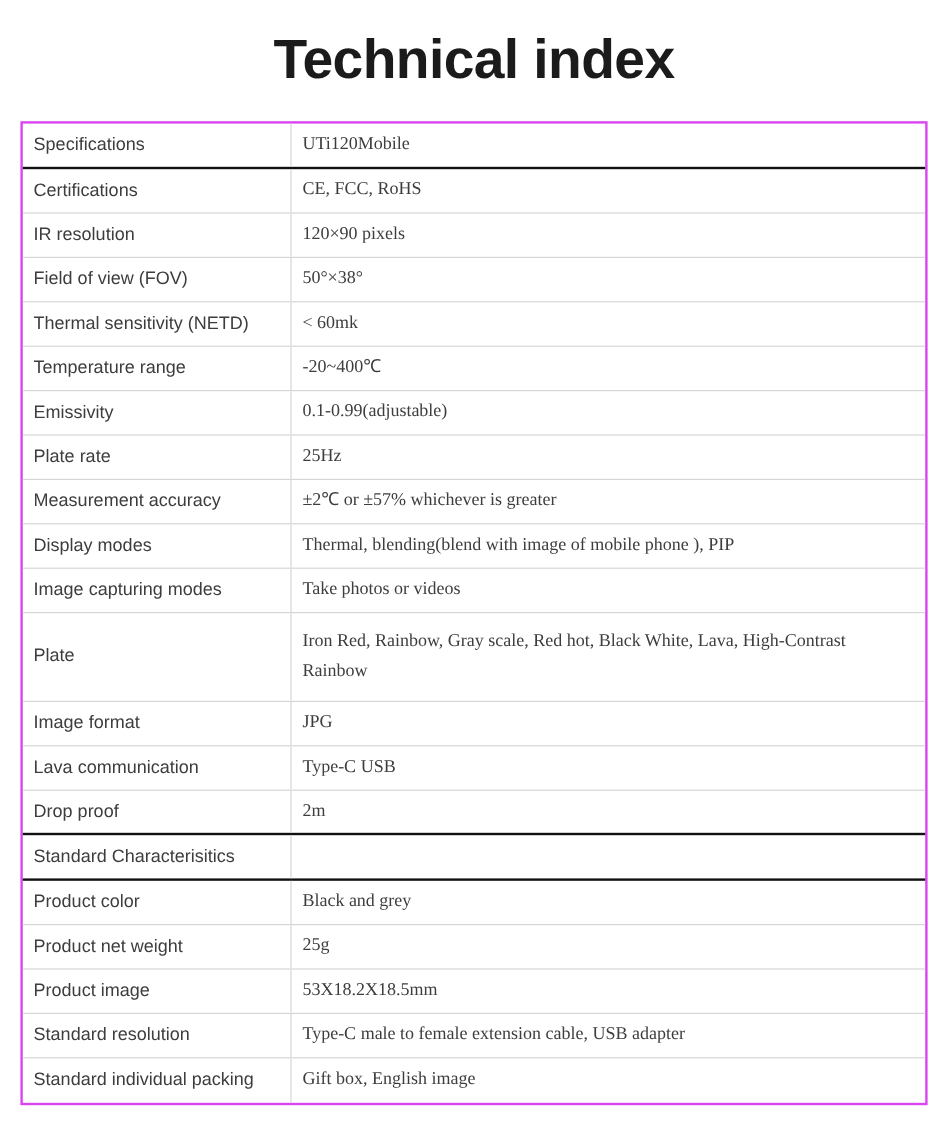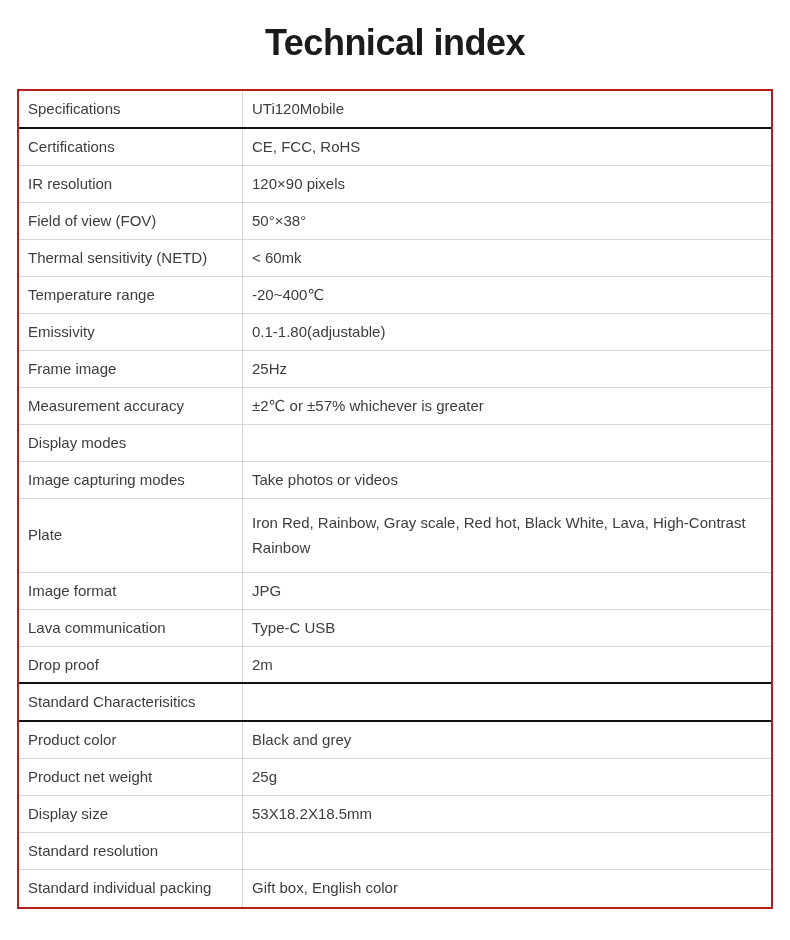--- a/index.html
+++ b/index.html
@@ -8,29 +8,29 @@
     background: #ffffff;
     font-family: "Liberation Sans", "DejaVu Sans", sans-serif;
   }
   body {
     height: 940px;
     overflow: hidden;
   }
   .page-title {
     margin-top: 22px;
     text-align: center;
-    font-size: 36px;
+    font-size: 46px;
     font-weight: 700;
     letter-spacing: -0.5px;
     color: #1b1b1b;
   }
   .spec-table {
     width: 756px;
     margin: 25px auto 0 auto;
-    border: 2px solid #b91c1c;
+    border: 2px solid #d946ef;
     background: #ffffff;
   }
   .row {
     display: flex;
     min-height: 37px;
     border-bottom: 1px solid #d6d6d6;
     align-items: stretch;
   }
   .row:last-child { border-bottom: none; }
   .row.thick-bottom { border-bottom: 2px solid #111111; }
@@ -44,20 +44,21 @@
   }
   .cell.label {
     width: 224px;
     flex-shrink: 0;
     border-right: 1px solid #d6d6d6;
     padding: 5px 8px 5px 9px;
   }
   .cell.value {
     flex: 1;
     padding: 5px 12px 5px 9px;
+    font-family: Liberation Serif, serif;
   }
 </style>
 </head>
 <body>
 
 <h1 class="page-title">Technical index</h1>
 
 <div class="spec-table">
 
   <div class="row thick-bottom">
@@ -85,35 +86,36 @@
     <div class="cell value">&lt; 60mk</div>
   </div>
 
   <div class="row">
     <div class="cell label">Temperature range</div>
     <div class="cell value">-20~400℃</div>
   </div>
 
   <div class="row">
     <div class="cell label">Emissivity</div>
-    <div class="cell value">0.1-1.80(adjustable)</div>
+    <div class="cell value">0.1-0.99(adjustable)</div>
   </div>
 
   <div class="row">
-    <div class="cell label">Frame image</div>
+    <div class="cell label">Plate rate</div>
     <div class="cell value">25Hz</div>
   </div>
 
   <div class="row">
     <div class="cell label">Measurement accuracy</div>
     <div class="cell value">±2℃ or ±57% whichever is greater</div>
   </div>
 
   <div class="row">
     <div class="cell label">Display modes</div>
+    <div class="cell value">Thermal, blending(blend with image of mobile phone ), PIP</div>
   </div>
 
   <div class="row">
     <div class="cell label">Image capturing modes</div>
     <div class="cell value">Take photos or videos</div>
   </div>
 
   <div class="row tall">
     <div class="cell label">Plate</div>
     <div class="cell value">Iron Red, Rainbow, Gray scale, Red hot, Black White, Lava, High-Contrast Rainbow</div>
@@ -143,26 +145,27 @@
     <div class="cell label">Product color</div>
     <div class="cell value">Black and grey</div>
   </div>
 
   <div class="row">
     <div class="cell label">Product net weight</div>
     <div class="cell value">25g</div>
   </div>
 
   <div class="row">
-    <div class="cell label">Display size</div>
+    <div class="cell label">Product image</div>
     <div class="cell value">53X18.2X18.5mm</div>
   </div>
 
   <div class="row">
     <div class="cell label">Standard resolution</div>
+    <div class="cell value">Type-C male to female extension cable, USB adapter</div>
   </div>
 
   <div class="row">
     <div class="cell label">Standard individual packing</div>
-    <div class="cell value">Gift box, English color</div>
+    <div class="cell value">Gift box, English image</div>
   </div>
 
 </div>
 
 </body></html>

